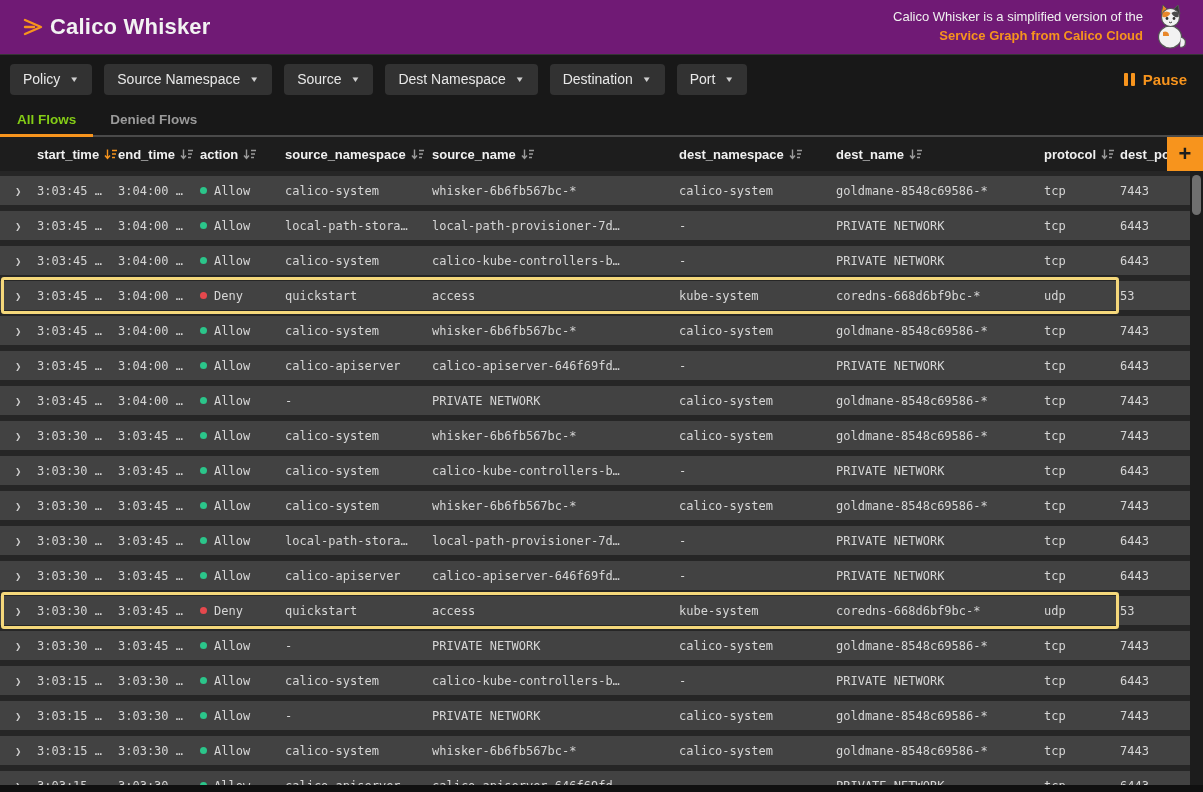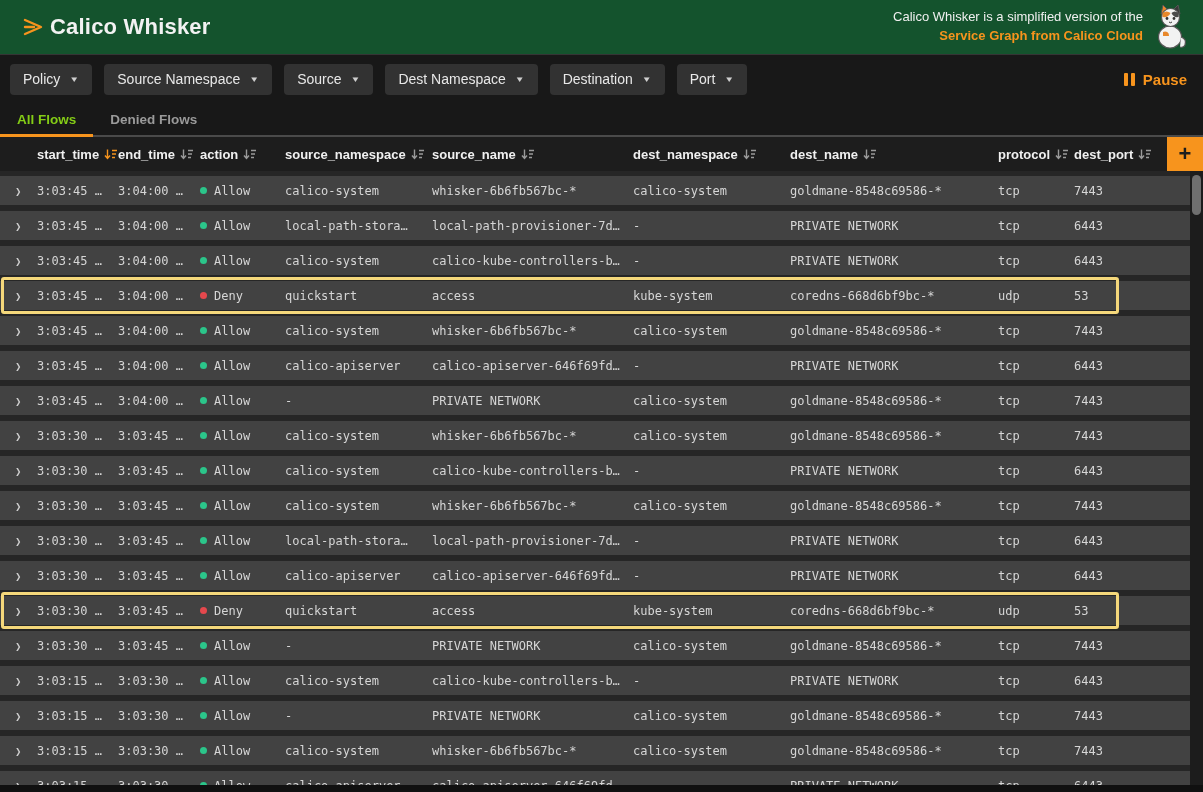--- a/index.html
+++ b/index.html
@@ -1,21 +1,21 @@
 <!DOCTYPE html>
 <html><head>
 <meta charset="utf-8">
 <style>
   * { margin:0; padding:0; box-sizing:border-box; }
   html,body { width:1203px; height:792px; overflow:hidden; background:#101010;
     font-family:"Liberation Sans", sans-serif; }
   .app { width:1203px; height:792px; display:flex; flex-direction:column; background:#101010; }
 
   
-  .topbar { height:55px; background:#14532d; border-bottom:1px solid #353535;
+  .topbar { height:55px; background:#701a75; border-bottom:1px solid #353535;
     display:flex; align-items:center; justify-content:space-between; padding:0 14px 0 22px; flex:0 0 auto; }
   .brand { display:flex; align-items:center; gap:6px; }
   .brand-title { color:#f2f2f2; font-size:22px; font-weight:bold; letter-spacing:.2px; }
   .tagline { display:flex; align-items:center; gap:10px; }
   .tagline-text { text-align:right; line-height:1.45; font-size:13px; }
   .tagline-line1 { color:#f0f0f0; }
   .tagline-line2 { color:#F7941D; font-weight:bold; cursor:pointer; }
 
   
   .filterbar { height:48px; background:#181818; display:flex; align-items:center;
@@ -46,21 +46,21 @@
   .add-col-btn { position:absolute; right:0; top:0; width:36px; height:34px; background:#F7941D;
     border:none; color:#1d1d1d; font-size:22px; font-weight:bold; cursor:pointer; line-height:1; }
 
   
   .c-exp { width:37px; flex:0 0 auto; text-align:center; }
   .c0 { width:81px; flex:0 0 auto; }
   .c1 { width:82px; flex:0 0 auto; }
   .c2 { width:85px; flex:0 0 auto; }
   .c3 { width:147px; flex:0 0 auto; }
   .c4 { width:201px; flex:0 0 auto; }
-  .c5 { width:157px; flex:0 0 auto; }
+  .c5 { width:157px; flex:0 0 auto;margin-left:46px; }
   .c6 { width:198px; flex:0 0 auto; }
   .c7 { width:86px; flex:0 0 auto; }
   .c8 { flex:1; }
 
   
   .tbody-wrap { position:relative; height:614px; background:#262626; flex:0 0 auto; }
   .rows { position:absolute; left:0; top:0; width:1190px; height:614px; overflow:hidden; padding-top:5px; }
   .trow { position:relative; height:29px; margin-bottom:6px; background:#424242; display:flex; align-items:center;
     font-family:"DejaVu Sans Mono", monospace; font-size:12px; color:#d6d6d6; cursor:pointer; }
   .trow .cell { white-space:nowrap; overflow:hidden; }

